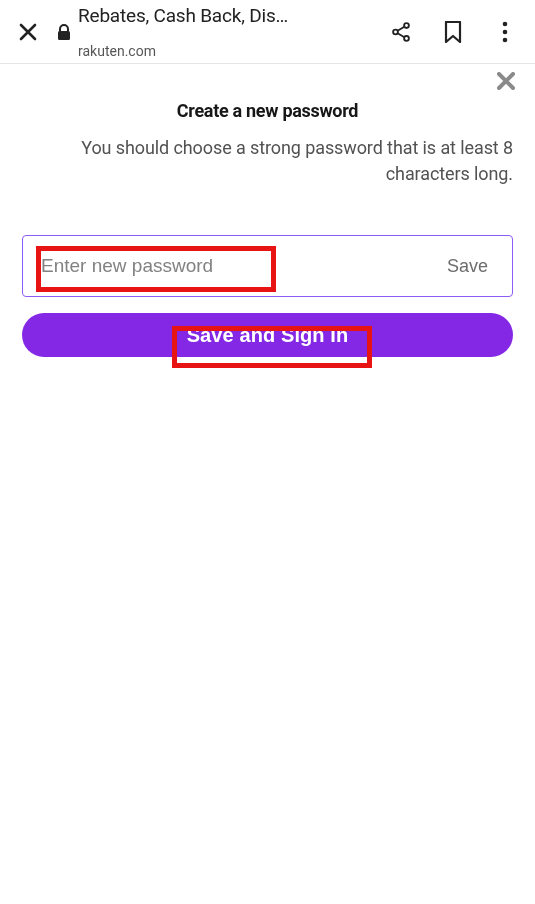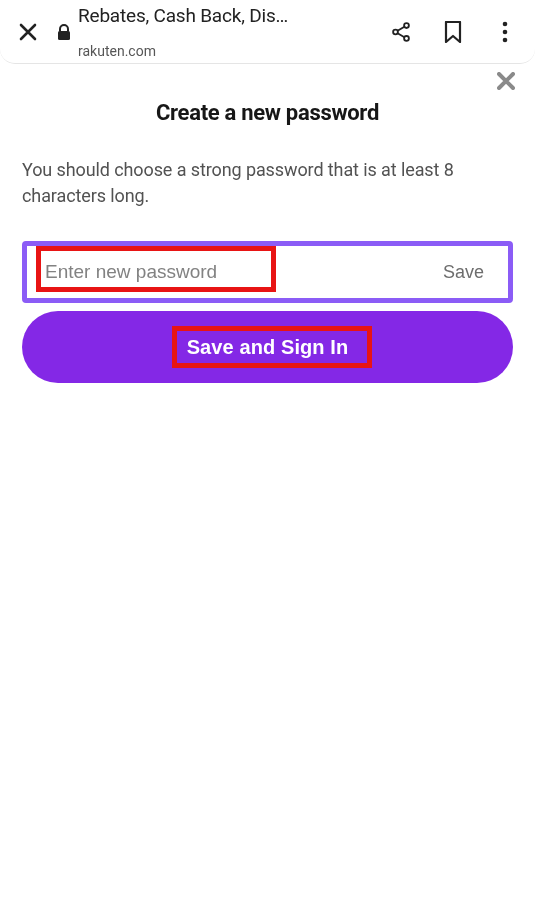--- a/index.html
+++ b/index.html
@@ -1,40 +1,40 @@
 <!DOCTYPE html>
 <html><head>
   <meta charset="utf-8">
   <style>
     * { margin: 0; padding: 0; box-sizing: border-box; }
     body { font-family: -apple-system, BlinkMacSystemFont, "Segoe UI", Roboto, Helvetica, Arial, sans-serif; width: 535px; height: 904px; background: #fff; overflow: hidden; position: relative; }
     
-    .browser-bar { height: 64px; display: flex; align-items: center; padding: 0 18px; gap: 10px; border-bottom: 1px solid #e5e5e5; border-radius: 15px; }
+    .browser-bar { height: 64px; display: flex; align-items: center; padding: 0 18px; gap: 10px; border-bottom: 1px solid #e5e5e5; }
     .browser-bar .close-x { width: 20px; height: 20px; display: flex; align-items: center; justify-content: center; }
     .browser-bar .lock { width: 16px; height: 16px; display: flex; align-items: center; justify-content: center; margin-left: 8px; }
     .url-block { flex: 1; display: flex; flex-direction: column; min-width: 0; margin-left: -4px; }
     .url-title { font-size: 19px; font-weight: 400; color: #222; white-space: nowrap; overflow: hidden; text-overflow: ellipsis; letter-spacing: -0.2px; }
     .url-domain { font-size: 14px; color: #565656; margin-top: 16px; }
     .bar-right { display: flex; align-items: center; gap: 28px; margin-left: 8px; }
     .bar-icon { width: 24px; height: 24px; display: flex; align-items: center; justify-content: center; }
     
     .content { padding: 12px 22px 0; position: relative; }
     .close-modal { position: absolute; top: 6px; right: 18px; width: 22px; height: 22px; display: flex; align-items: center; justify-content: center; }
     
-    .heading { font-size: 22px; font-weight: 700; color: #171717; text-align: center; margin-top: 24px; letter-spacing: -0.3px; }
-    .subtext { font-size: 18px; color: #525252; text-align: left; margin-top: 32px; line-height: 1.45; letter-spacing: -0.1px; }
+    .heading { font-size: 18px; font-weight: 700; color: #171717; text-align: center; margin-top: 24px; letter-spacing: -0.3px; }
+    .subtext { font-size: 18px; color: #525252; text-align: right; margin-top: 14px; line-height: 1.45; letter-spacing: -0.1px; }
     
-    .input-row { position: relative; margin-top: 32px; border: 5px solid #8b5cf6; border-radius: 4px; height: 62px; display: flex; align-items: center; padding: 0 18px; }
+    .input-row { position: relative; margin-top: 48px; border: 1px solid #8b5cf6; border-radius: 4px; height: 62px; display: flex; align-items: center; padding: 0 18px; }
     .pw-input { flex: 1; border: none; outline: none; font-size: 19px; color: #333; background: transparent; height: 100%; }
     .pw-input::placeholder { color: #828282; }
     .show-btn { font-size: 18px; color: #6d6d6d; background: none; border: none; padding: 4px 6px; }
     
     .hl-input { position: absolute; left: 36px; top: 246px; width: 240px; height: 46px; border: 5px solid #e81414; pointer-events: none; }
     
-    .cta { margin-top: 8px; width: 100%; height: 72px; border-radius: 40px; background: #8428e6; color: #fff; border: none; font-size: 20px; font-weight: 700; letter-spacing: 0.1px; display: flex; align-items: center; justify-content: center; }
+    .cta { margin-top: 16px; width: 100%; height: 44px; border-radius: 40px; background: #8428e6; color: #fff; border: none; font-size: 20px; font-weight: 700; letter-spacing: 0.1px; display: flex; align-items: center; justify-content: center; }
     .hl-cta { position: absolute; left: 172px; top: 326px; width: 200px; height: 42px; border: 5px solid #e81414; pointer-events: none; }
     
     svg { display: block; }
   </style>
 </head>
 <body>
 
 <div class="browser-bar">
   <div class="close-x">
     <svg width="20" height="20" viewBox="0 0 20 20">

